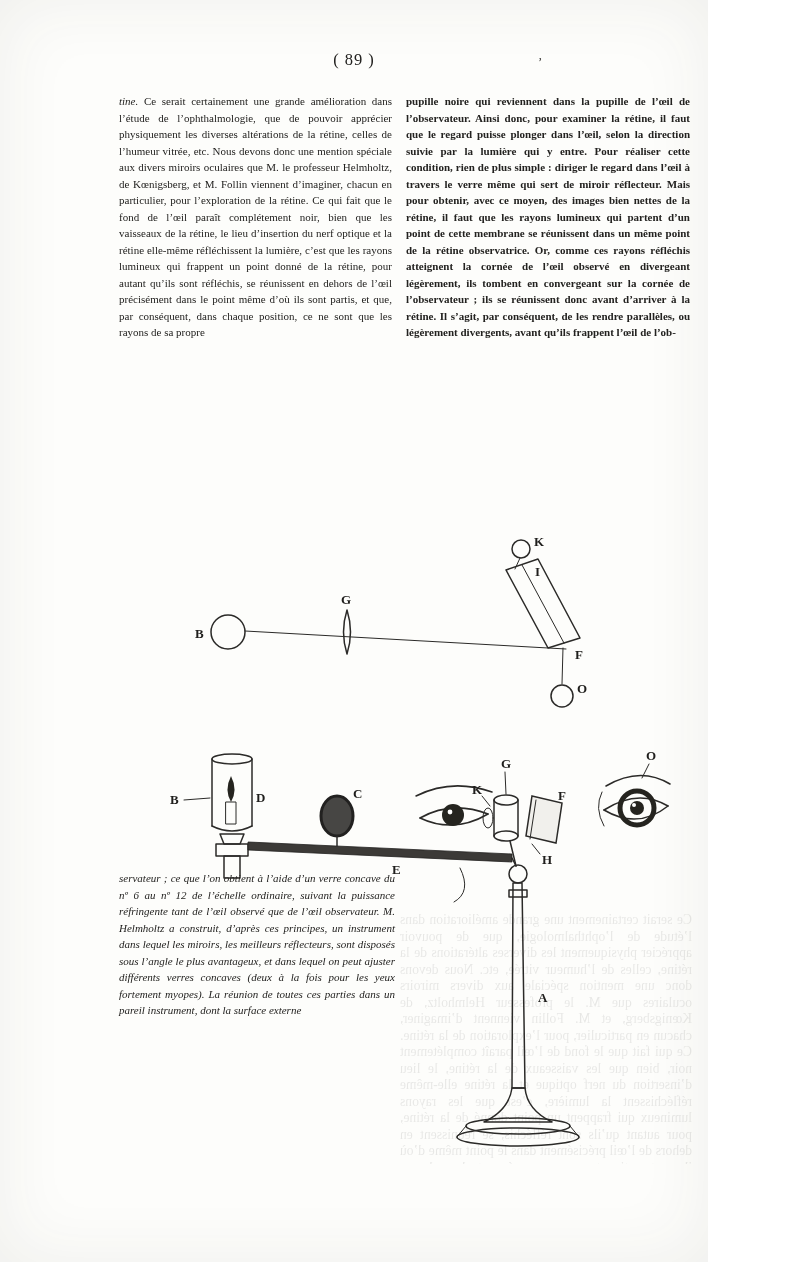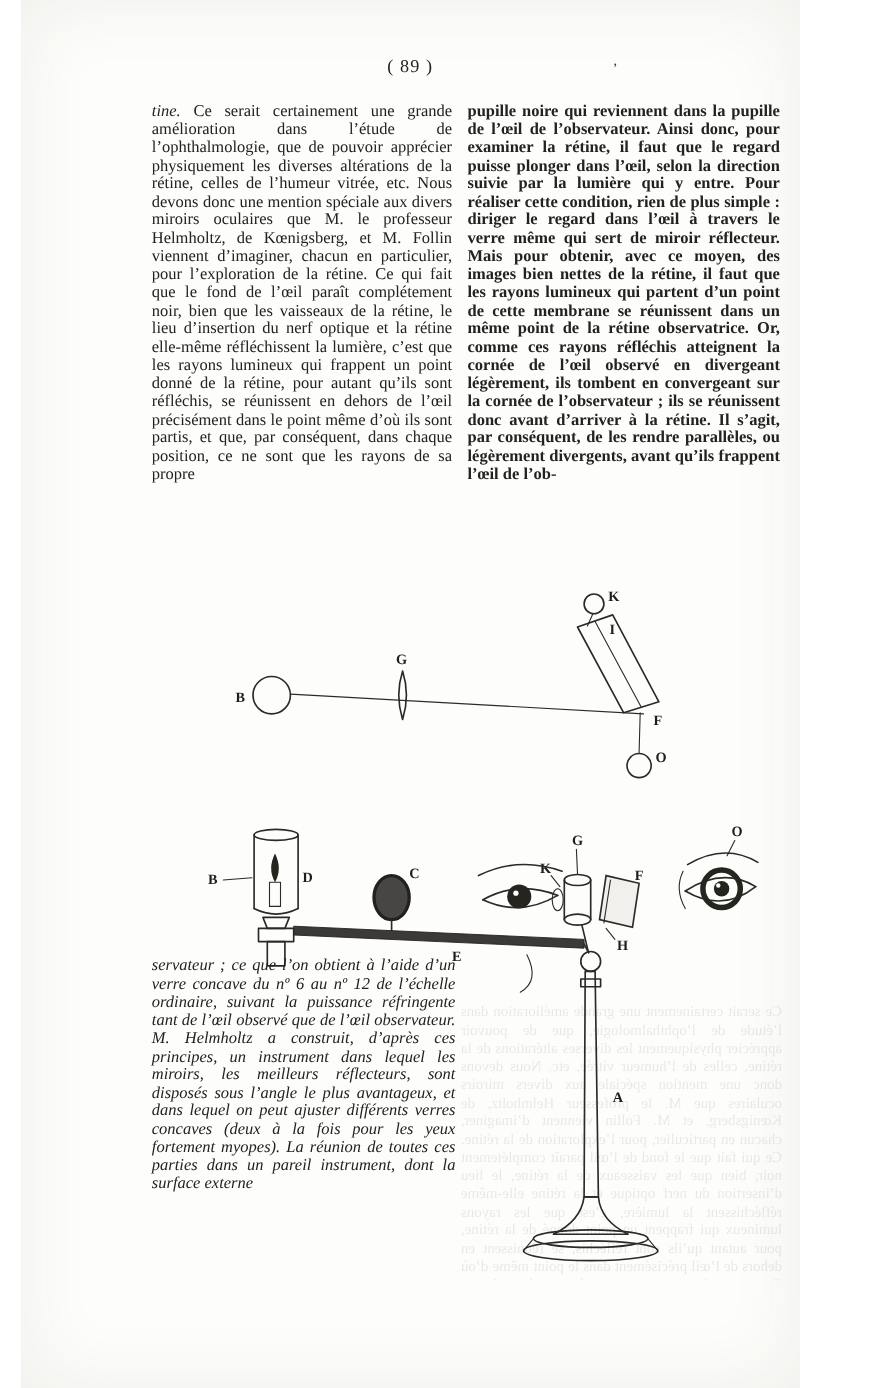--- a/index.html
+++ b/index.html
@@ -2,29 +2,28 @@
 <html lang="fr"><head>
 <meta charset="utf-8">
 <style>
   html,body { margin:0; padding:0; background:#ffffff; }
   .page {
     position:relative; width:708px; height:1262px; overflow:hidden;
     background:#fdfdfb;
     box-shadow: inset 0 0 70px rgba(60,55,45,0.07);
     font-family:"Liberation Serif","DejaVu Serif",serif;
     color:#232220;
-    margin-left:19px;
   }
   .page-number {
     position:absolute; top:50px; left:0; width:100%; text-align:center;
     font-size:16.5px; letter-spacing:1px;
   }
   .stray-mark { position:absolute; top:54px; left:538px; font-size:13px; color:#3a3835; }
   .textcol {
-    position:absolute; text-align:justify; font-size:15px; line-height:16.5px;
+    position:absolute; text-align:justify; font-size:11px; line-height:16.5px;
     hyphens:auto; -webkit-hyphens:auto;
   }
   .col-left-top   { left:119px; top:93px;  width:273px; }
   .col-right-top  { left:406px; top:93px;  width:284px;font-weight:bold; }
   .col-left-bottom{ left:119px; top:870px; width:276px;font-style:italic; }
   .lead-italic { font-style:italic; }
   .fig1 { position:absolute; left:185px; top:528px; }
   .fig2 { position:absolute; left:160px; top:750px; }
   .s { fill:none; stroke:#2b2a28; stroke-width:1.5; stroke-linecap:round; stroke-linejoin:round; }
   .thin { stroke-width:1; }

